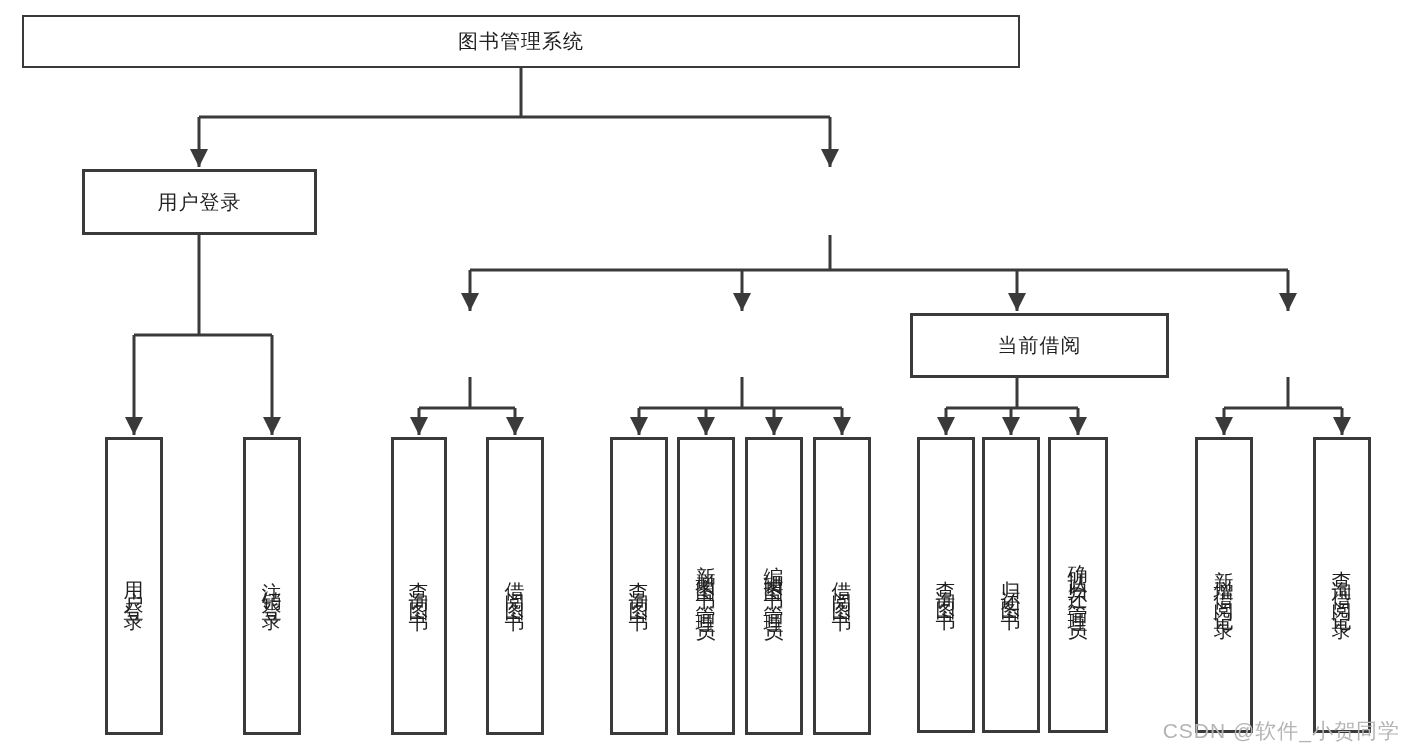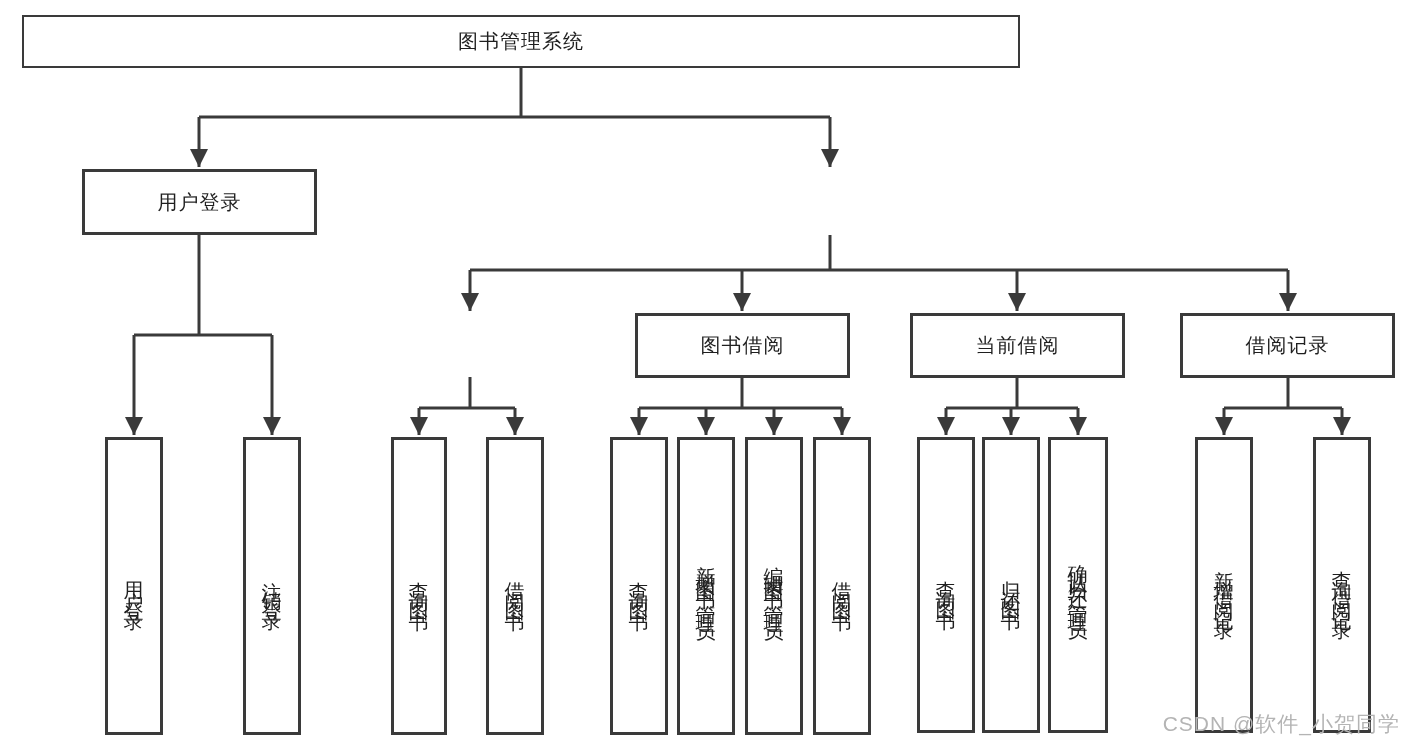--- a/index.html
+++ b/index.html
@@ -47,21 +47,21 @@
     letter-spacing: 10px;
     line-height: 1;
     white-space: nowrap;
   }
   .node.v.long span {
     letter-spacing: 8px;
   }
   #watermark {
     position: absolute;
     right: 5px;
-    bottom: 9px;
+    bottom: 2px;
     font-size: 21px;
     color: #b4b4b4;
     letter-spacing: 1px;
     z-index: 3;
     white-space: nowrap;
   }
 </style>
 </head>
 <body>
 
@@ -132,28 +132,22 @@
   </svg>
 
   <div class="node h root" style="left:22px; top:15px; width:998px; height:53px;">
     <span>图书管理系统</span>
   </div>
 
   <div class="node h" style="left:82px; top:169px; width:235px; height:66px;">
     <span>用户登录</span>
   </div>
 
-  <div class="node h" style="left:635px; top:313px; width:215px; height:65px;">
-    <span>图书借阅</span>
-  </div>
-  <div class="node h" style="left:910px; top:313px; width:215px; height:65px;">
+  <div class="node h" style="left:910px; top:313px; width:259px; height:65px;">
     <span>当前借阅</span>
-  </div>
-  <div class="node h" style="left:1180px; top:313px; width:215px; height:65px;">
-    <span>借阅记录</span>
   </div>
 
   <div class="node v" style="left:105px; top:437px; width:58px; height:298px;">
     <span>用户登录</span>
   </div>
   <div class="node v" style="left:243px; top:437px; width:58px; height:298px;">
     <span>注销登录</span>
   </div>
 
   <div class="node v" style="left:391px; top:437px; width:56px; height:298px;">

